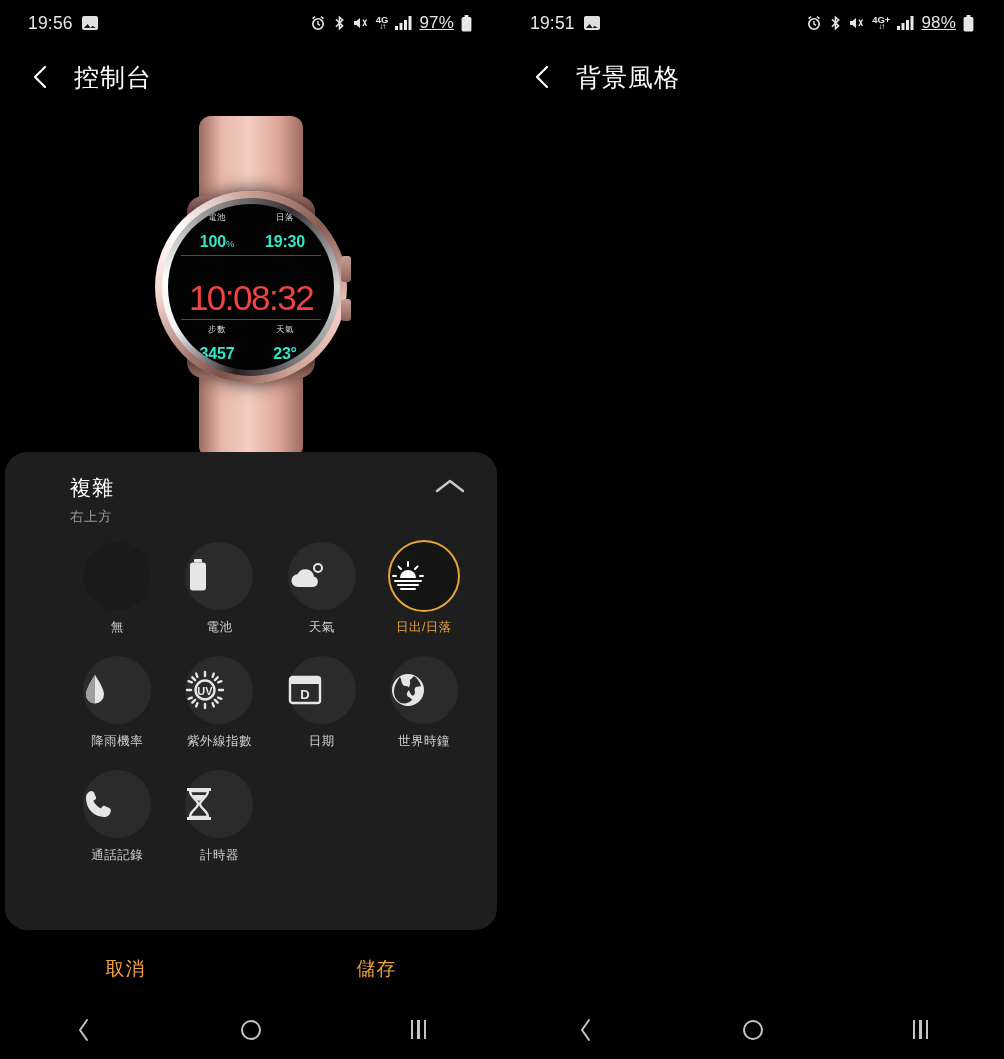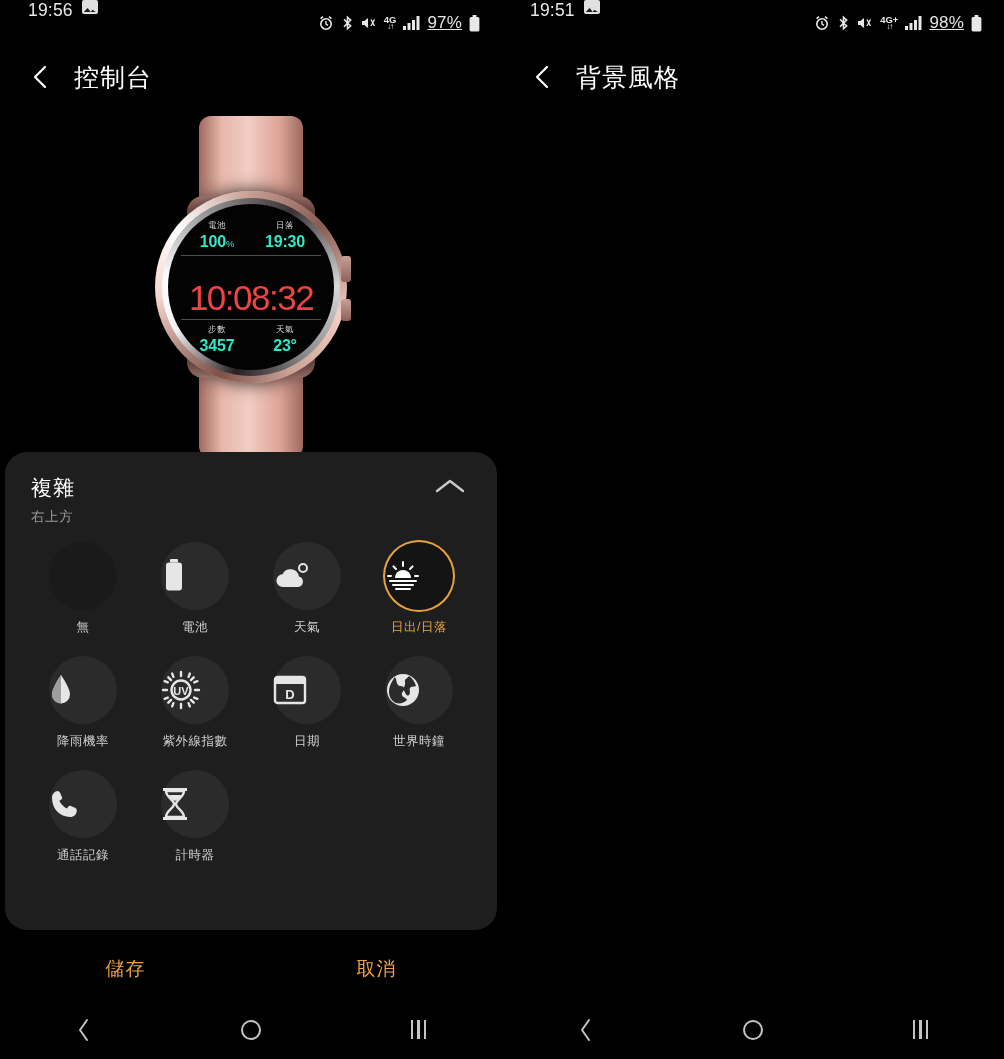--- a/index.html
+++ b/index.html
@@ -9,32 +9,32 @@
     font-family: "Liberation Sans", "DejaVu Sans", sans-serif;
     overflow: hidden;
   }
   .screen { position: absolute; top: 0; width: 502px; height: 1059px; background: #000; }
   .screen-left  { left: 0; }
   .screen-right { left: 502px; }
 
   
   .statusbar {
     position: absolute; top: 0; left: 0; width: 502px; height: 46px;
-    display: flex; color: #e8e8e8; font-size: 17px;
+    display: flex; align-items: center; color: #e8e8e8; font-size: 17px;
   }
   .sb-time { margin-left: 28px; letter-spacing: .2px; font-size: 17.5px; }
   .sb-imgicon { margin-left: 9px; width: 16px; height: 14px; position: relative; }
   .sb-imgicon .frame {
     position: absolute; inset: 0; border: 2px solid #e0e0e0; border-radius: 2px; background: #e0e0e0;
   }
   .sb-imgicon .notch {
     position: absolute; left: 2px; bottom: 2px; width: 12px; height: 5px;
     background: #1a1a1a; clip-path: polygon(0 100%, 32% 22%, 58% 100%, 72% 55%, 100% 100%);
   }
-  .sb-right { margin-left: auto; margin-right: 22px; display: flex; align-items: center; gap: 7px; }
+  .sb-right { margin-left: auto; margin-right: 30px; display: flex; align-items: center; gap: 7px; }
   .sb-right svg { display: block; }
   .sb-batt-txt { font-size: 17px; color: #e5e5e5; letter-spacing: .2px; text-decoration: underline; }
   .sb-net { display: flex; flex-direction: column; align-items: center; line-height: 1; }
   .sb-net .g { font-size: 9.5px; font-weight: bold; color: #e8e8e8; }
   .sb-net .ar { font-size: 8px; color: #e8e8e8; letter-spacing: -1px; margin-top: -1px; }
 
   
   .header { position: absolute; top: 46px; left: 0; width: 502px; height: 62px; display: flex; align-items: center; }
   .back-btn { width: 30px; height: 30px; margin-left: 26px; display: flex; align-items: center; justify-content: center; }
   .page-title { margin-left: 18px; color: #fff; font-size: 25px; letter-spacing: 1px; }
@@ -68,29 +68,29 @@
   .crown2 { top: 56%; height: 22px; }
   .dial {
     position: absolute; left: 50%; top: 50%; transform: translate(-50%,-50%);
     width: 166px; height: 166px; border-radius: 50%; background: #030303;
     display: flex; flex-direction: column; align-items: center; justify-content: center;
     overflow: hidden;
   }
   .comp-row { display: flex; width: 128px; justify-content: space-between; }
   .comp-cell { width: 60px; text-align: center; }
   .comp-label { color: #d8d8d8; font-size: 8.5px; letter-spacing: .5px; }
-  .comp-value { color: #2ee8c6; font-size: 16px; font-weight: bold; letter-spacing: -.2px; margin-top: 1px; }
+  .comp-value { color: #2ee8c6; font-size: 16px; font-weight: bold; letter-spacing: -.2px; margin-top: 9px; }
   .comp-value .unit { font-size: 9.5px; font-weight: normal; }
   .dial-sep { width: 140px; height: 1px; background: #4c4c4c; margin: 4px 0; }
   .dial-time { color: #ef4444; font-size: 35px; font-weight: normal; letter-spacing: -1.5px; line-height: 1; margin-top: 20px; }
 
   
   .sheet {
     position: absolute; left: 5px; top: 452px; width: 492px; height: 478px;
-    background: #1e1e1e; border-radius: 22px;
+    background: #1e1e1e; border-radius: 22px; padding-left: 39px;
   }
   .sheet-head { position: relative; padding: 22px 26px 0 26px; }
   .sheet-title { color: #fff; font-size: 21px; letter-spacing: 1px; }
   .sheet-sub { color: #9a9a9a; font-size: 13.5px; margin-top: 6px; letter-spacing: .6px; }
   .sheet-chevron { position: absolute; right: 30px; top: 24px; }
 
   .grid { display: grid; grid-template-columns: repeat(4,1fr); row-gap: 20px; padding: 16px 22px 0 22px; }
   .cell { display: flex; flex-direction: column; align-items: center; }
   .circ {
     width: 68px; height: 68px; border-radius: 50%; background: #2b2b2b;
@@ -331,22 +331,22 @@
               <path d="M8 8h12c-.4 3-6 6-6 6s-5.6-3-6-6z" fill="#e6e6e6"></path>
             </svg>
         </div>
         <div class="cell-label">計時器</div>
       </div>
 
     </div>
   </div>
 
   <div class="actions">
+    <div class="action">取消</div>
     <div class="action">儲存</div>
-    <div class="action">取消</div>
   </div>
 
   <div class="navbar">
     <div class="nav-btn">
       <svg width="16" height="24" viewBox="0 0 16 24">
           <path d="M11 2 4 12l7 10" fill="none" stroke="#c4c4c4" stroke-width="2" stroke-linecap="round" stroke-linejoin="round"></path>
         </svg>
     </div>
     <div class="nav-btn">
       <svg width="22" height="22" viewBox="0 0 22 22">

